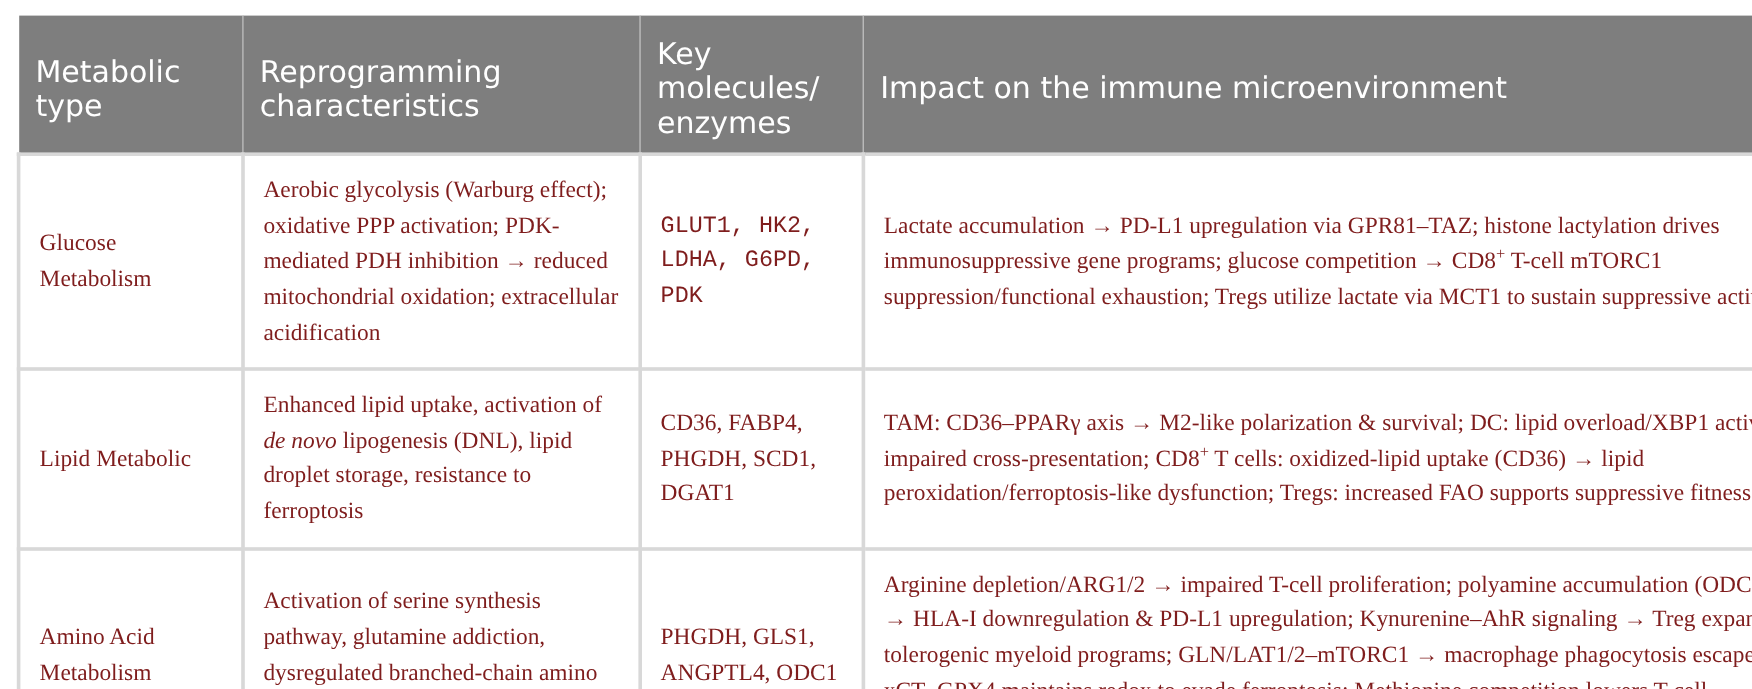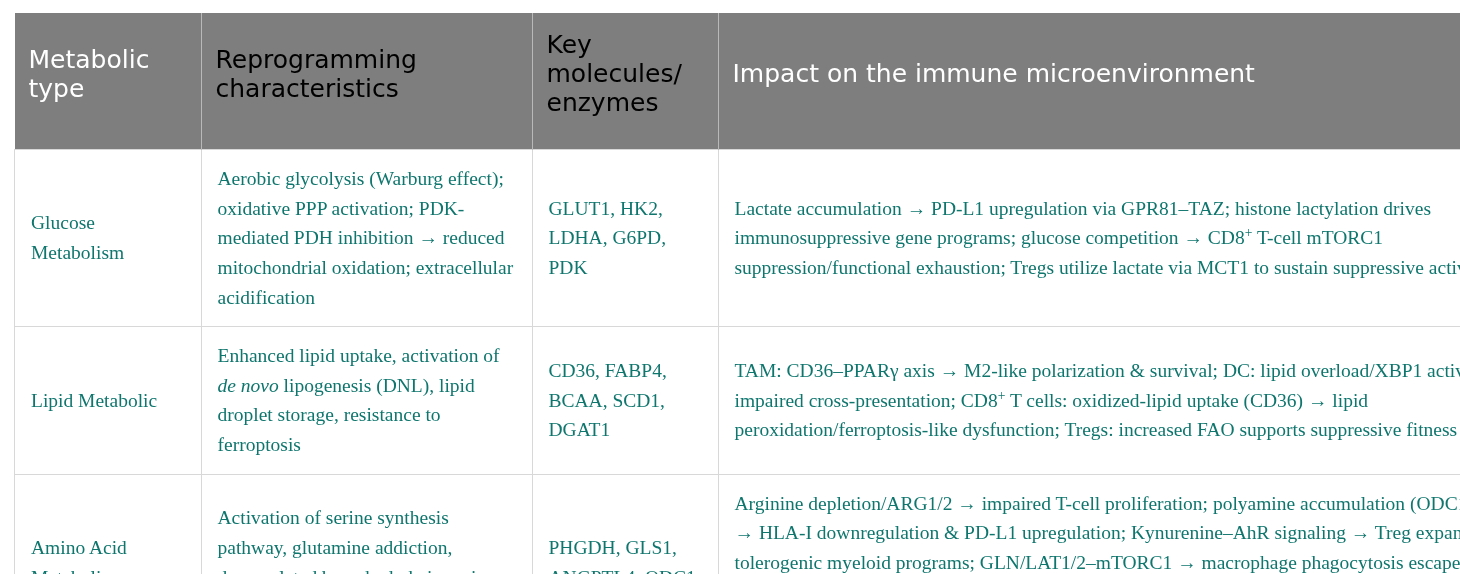--- a/index.html
+++ b/index.html
@@ -26,39 +26,39 @@
   }
   table.metab thead th {
     background: #7e7e7e;
     color: #ffffff;
     font-family: "DejaVu Sans", "Liberation Sans", sans-serif;
     font-weight: 400;
     font-size: 25px;
     line-height: 1.16;
     text-align: left;
     vertical-align: middle;
-    padding: 17px 14px 32px 14px;
+    padding: 17px 14px 10px 14px;
     border-right: 1px solid #b9b9b9;
     border-left: none;
     border-top: none;
     border-bottom: none;
     height: 68px;
   }
   table.metab thead th.last {
     border-right: none;
   }
   table.metab tbody td {
     font-family: "Liberation Serif", "DejaVu Serif", serif;
-    color: #0f766e;
+    color: #7f1d1d;
     font-size: 19.5px;
     line-height: 1.52;
     text-align: left;
     vertical-align: middle;
     padding: 14px 16px 14px 16px;
-    border: 1px solid #0f172a;
+    border: 3px solid #0f172a;
     border-left-color: #d8d8d8;
     border-right-color: #d8d8d8;
   }
   table.metab tbody tr td:first-child {
     border-left-color: #d8d8d8;
     margin-left: 28px;
   }
   table.metab tbody tr td:last-child {
     border-right-color: #d8d8d8;
   }
@@ -74,36 +74,36 @@
   sup { font-size: 0.70em; vertical-align: super; line-height: 0; }
 </style>
 </head>
 <body>
 
 <div id="table-wrap">
   <table class="metab">
     <thead>
       <tr>
         <th class="c-type" style="background: rgb(126, 126, 126); color: rgb(255, 255, 255);">Metabolic type</th>
-        <th class="c-char" style="background: rgb(126, 126, 126); color: #000000;">Reprogramming characteristics</th>
-        <th class="c-mol" style="background: rgb(126, 126, 126); color: #000000;">Key molecules/ enzymes</th>
+        <th class="c-char" style="background: rgb(126, 126, 126); color: #ffffff;">Reprogramming characteristics</th>
+        <th class="c-mol" style="background: rgb(126, 126, 126); color: #ffffff;">Key molecules/ enzymes</th>
         <th class="c-impact last" style="background: rgb(126, 126, 126); color: rgb(255, 255, 255);">Impact on the immune microenvironment</th>
       </tr>
     </thead>
     <tbody>
       <tr>
         <td class="c-type" style="border-color: rgb(216, 216, 216);">Glucose Metabolism</td>
         <td class="c-char" style="border-color: rgb(216, 216, 216);">Aerobic glycolysis (Warburg effect); oxidative PPP activation; PDK-mediated PDH inhibition → reduced mitochondrial oxidation; extracellular acidification</td>
-        <td class="c-mol" style="border-color: rgb(216, 216, 216);">GLUT1, HK2, LDHA, G6PD, PDK</td>
+        <td class="c-mol" style="border-color: rgb(216, 216, 216); font-family: Liberation Mono, monospace;">GLUT1, HK2, LDHA, G6PD, PDK</td>
         <td class="c-impact" style="border-color: rgb(216, 216, 216);">Lactate accumulation → PD-L1 upregulation via GPR81–TAZ; histone lactylation drives immunosuppressive gene programs; glucose competition → CD8<sup>+</sup> T-cell mTORC1 suppression/functional exhaustion; Tregs utilize lactate via MCT1 to sustain suppressive activity</td>
       </tr>
       <tr>
         <td class="c-type" style="border-color: rgb(216, 216, 216);">Lipid Metabolic</td>
         <td class="c-char" style="border-color: rgb(216, 216, 216);">Enhanced lipid uptake, activation of <span class="ital">de novo</span> lipogenesis (DNL), lipid droplet storage, resistance to ferroptosis</td>
-        <td class="c-mol" style="border-color: rgb(216, 216, 216);">CD36, FABP4, BCAA, SCD1, DGAT1</td>
+        <td class="c-mol" style="border-color: rgb(216, 216, 216);">CD36, FABP4, PHGDH, SCD1, DGAT1</td>
         <td class="c-impact" style="border-color: rgb(216, 216, 216);">TAM: CD36–PPARγ axis → M2-like polarization &amp; survival; DC: lipid overload/XBP1 activation → impaired cross-presentation; CD8<sup>+</sup> T cells: oxidized-lipid uptake (CD36) → lipid peroxidation/ferroptosis-like dysfunction; Tregs: increased FAO supports suppressive fitness</td>
       </tr>
       <tr>
         <td class="c-type" style="border-color: rgb(216, 216, 216);">Amino Acid Metabolism</td>
         <td class="c-char" style="border-color: rgb(216, 216, 216);">Activation of serine synthesis pathway, glutamine addiction, dysregulated branched-chain amino acid (BCAA) metabolism</td>
         <td class="c-mol" style="border-color: rgb(216, 216, 216);">PHGDH, GLS1, ANGPTL4, ODC1</td>
         <td class="c-impact" style="border-color: rgb(216, 216, 216);">Arginine depletion/ARG1/2 → impaired T-cell proliferation; polyamine accumulation (ODC1/AZIN1) → HLA-I downregulation &amp; PD-L1 upregulation; Kynurenine–AhR signaling → Treg expansion &amp; tolerogenic myeloid programs; GLN/LAT1/2–mTORC1 → macrophage phagocytosis escape (↑CD47); xCT–GPX4 maintains redox to evade ferroptosis; Methionine competition lowers T-cell SAM/epigenetic fitness</td>
       </tr>
     </tbody>
   </table>

